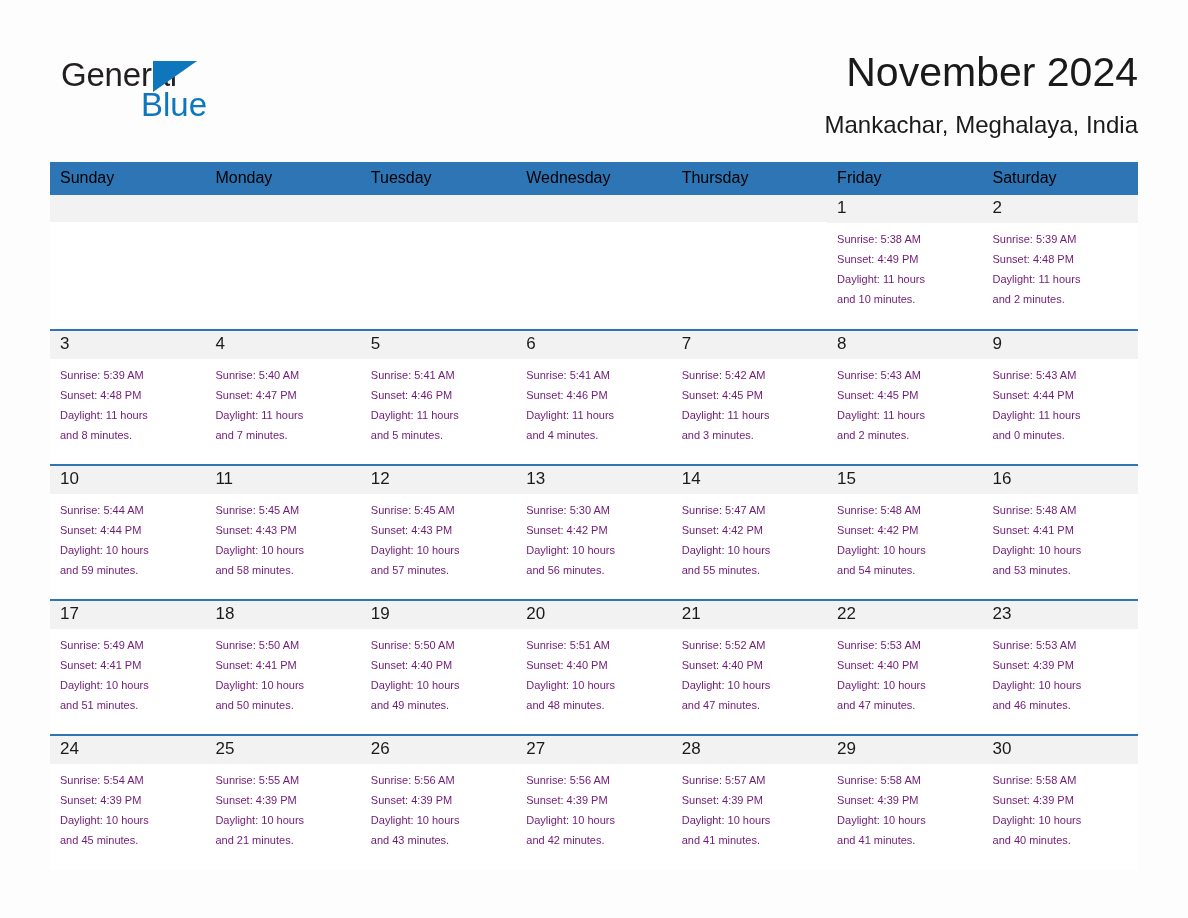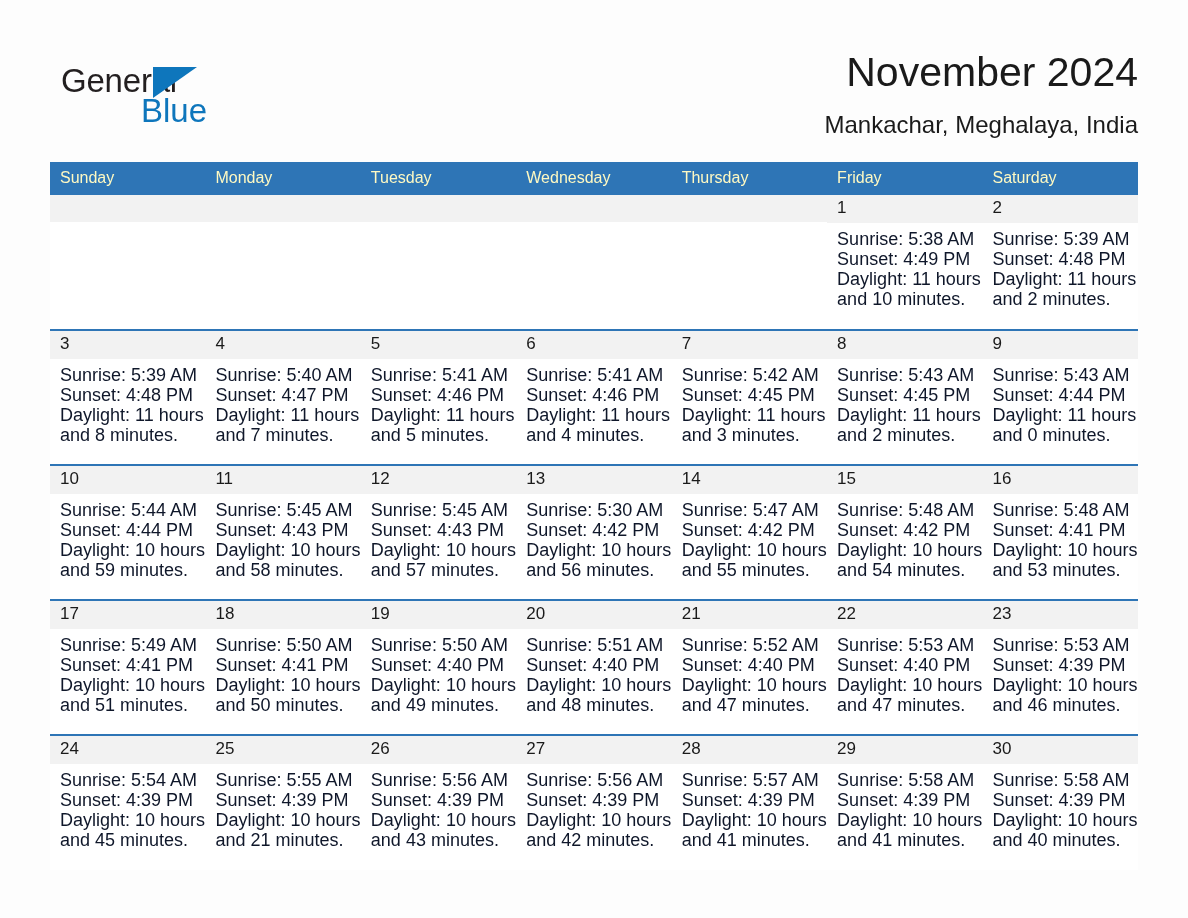--- a/index.html
+++ b/index.html
@@ -16,21 +16,21 @@
   .page {
     position: relative;
     width: 1188px;
     height: 918px;
     background: #fdfdfd;
   }
 
   
   .header {
     display: flex;
-    align-items: center;
+    align-items: flex-start;
     justify-content: space-between;
     padding: 48px 50px 0 59px;
   }
   .brand {
     position: relative;
     width: 200px;
     height: 80px;
     flex: 0 0 auto;
   }
   .brand-general {
@@ -85,21 +85,21 @@
 
   
   .calendar {
     margin: 22px 50px 0 50px;
     width: 1088px;
     border-collapse: collapse;
     table-layout: fixed;
   }
   .calendar th {
     background: #2e75b6;
-    color: #fef9c3;
+    color: #000000;
     font-size: 16px;
     font-weight: normal;
     text-align: left;
     padding: 7px 0 8px 10px;
     border: none;
     height: 30px;
   }
   .calendar td {
     vertical-align: top;
     padding: 0;
@@ -114,23 +114,23 @@
     background: #f2f2f2;
     font-size: 17px;
     color: #1a1a1a;
     padding: 4px 0 5px 10px;
     line-height: 1.1;
     min-height: 27px;
   }
   .daynum.empty { color: transparent; }
   .cellbody {
     padding: 6px 8px 0 10px;
-    font-size: 18px;
+    font-size: 11px;
     line-height: 20px;
-    color: #0f172a;
+    color: #701a75;
   }
   .cellbody div { white-space: nowrap; }
   td.blank .cellbody { visibility: hidden; }
 </style>
 </head>
 <body>
 
 <div class="page">
 
   <div class="header">

